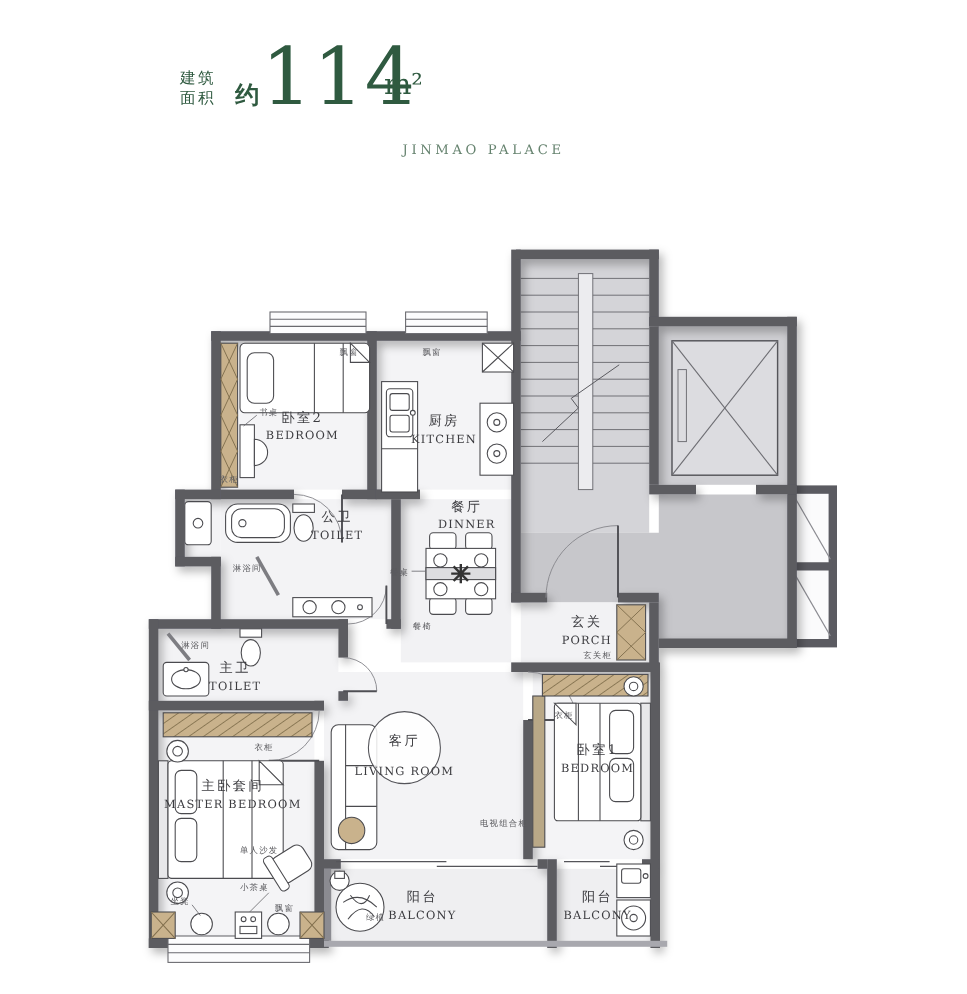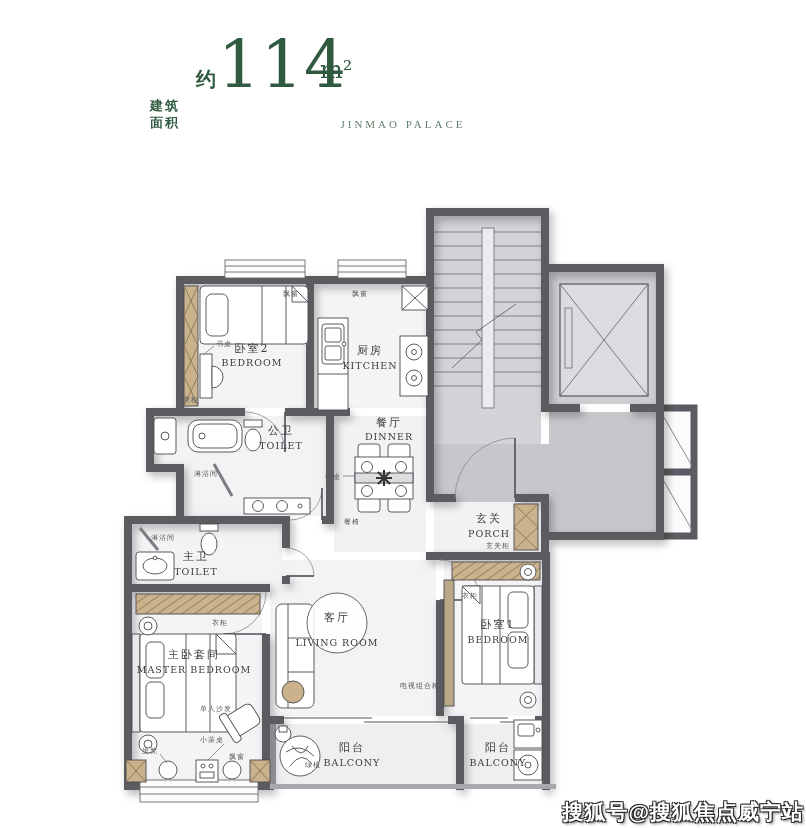--- a/index.html
+++ b/index.html
@@ -1,25 +1,25 @@
 <!DOCTYPE html>
 <html><head>
 <meta charset="utf-8">
 <style>
   html,body{margin:0;padding:0;background:#fff;}
   #page{position:relative;width:806px;height:828px;background:#fff;overflow:hidden;
         font-family:"DejaVu Serif","Liberation Serif",serif;}
   .abs{position:absolute;}
   .green{color:#2f5a40;}
-  .area-lbl{left:150px;top:58px;font-size:13px;line-height:1.3;font-weight:700;letter-spacing:2px;margin-top:40px;}
+  .area-lbl{left:150px;top:58px;font-size:13px;line-height:1.3;font-weight:400;letter-spacing:2px;}
   .approx{left:196px;top:66px;font-size:20px;font-weight:600;}
   .bignum{left:218px;top:26px;font-size:66px;font-weight:400;letter-spacing:1px;}
   .unit{left:320px;top:56px;font-size:24px;}
   .cn-title{left:380px;top:50px;font-size:36px;font-weight:600;letter-spacing:13px;white-space:nowrap;}
-  .subtitle{left:0;right:0;top:118px;text-align:center;font-size:11px;letter-spacing:3px;color:#66836f;font-family:Liberation Serif, serif;}
+  .subtitle{left:0;right:0;top:118px;text-align:center;font-size:11px;letter-spacing:3px;color:#66836f;}
   .wm{right:2px;bottom:2px;font-family:"Liberation Sans","DejaVu Sans",sans-serif;
       font-weight:700;font-size:21px;color:#ffffff;letter-spacing:1px;
       text-shadow:-1px -1px 0 #2b2b2b,1px -1px 0 #2b2b2b,-1px 1px 0 #2b2b2b,1px 1px 0 #2b2b2b,2px 2px 3px rgba(0,0,0,.55);}
   svg text{font-family:"DejaVu Serif","Liberation Serif",serif;fill:#3b3b3f;}
   .rcn{font-size:11px;letter-spacing:2px;}
   .ren{font-size:9.5px;letter-spacing:1px;}
   .tiny{font-size:7px;fill:#5a5a5e;letter-spacing:1px;}
 </style>
 </head>
 <body>
@@ -385,14 +385,13 @@
       <text class="tiny" x="470" y="430" text-anchor="middle">衣柜</text>
       <text class="tiny" x="440" y="520" text-anchor="end">电视组合柜</text>
       <text class="tiny" x="232" y="543" text-anchor="end">单人沙发</text>
       <text class="tiny" x="224" y="574" text-anchor="end">小茶桌</text>
       <text class="tiny" x="158" y="585" text-anchor="end">坐凳</text>
       <text class="tiny" x="237" y="591" text-anchor="middle">飘窗</text>
       <text class="tiny" x="313" y="599" text-anchor="middle">绿植</text>
     </g>
   </svg>
 
-  <div class="abs wm">搜狐号@搜狐焦点威宁站</div>
 </div>
 
 </body></html>

